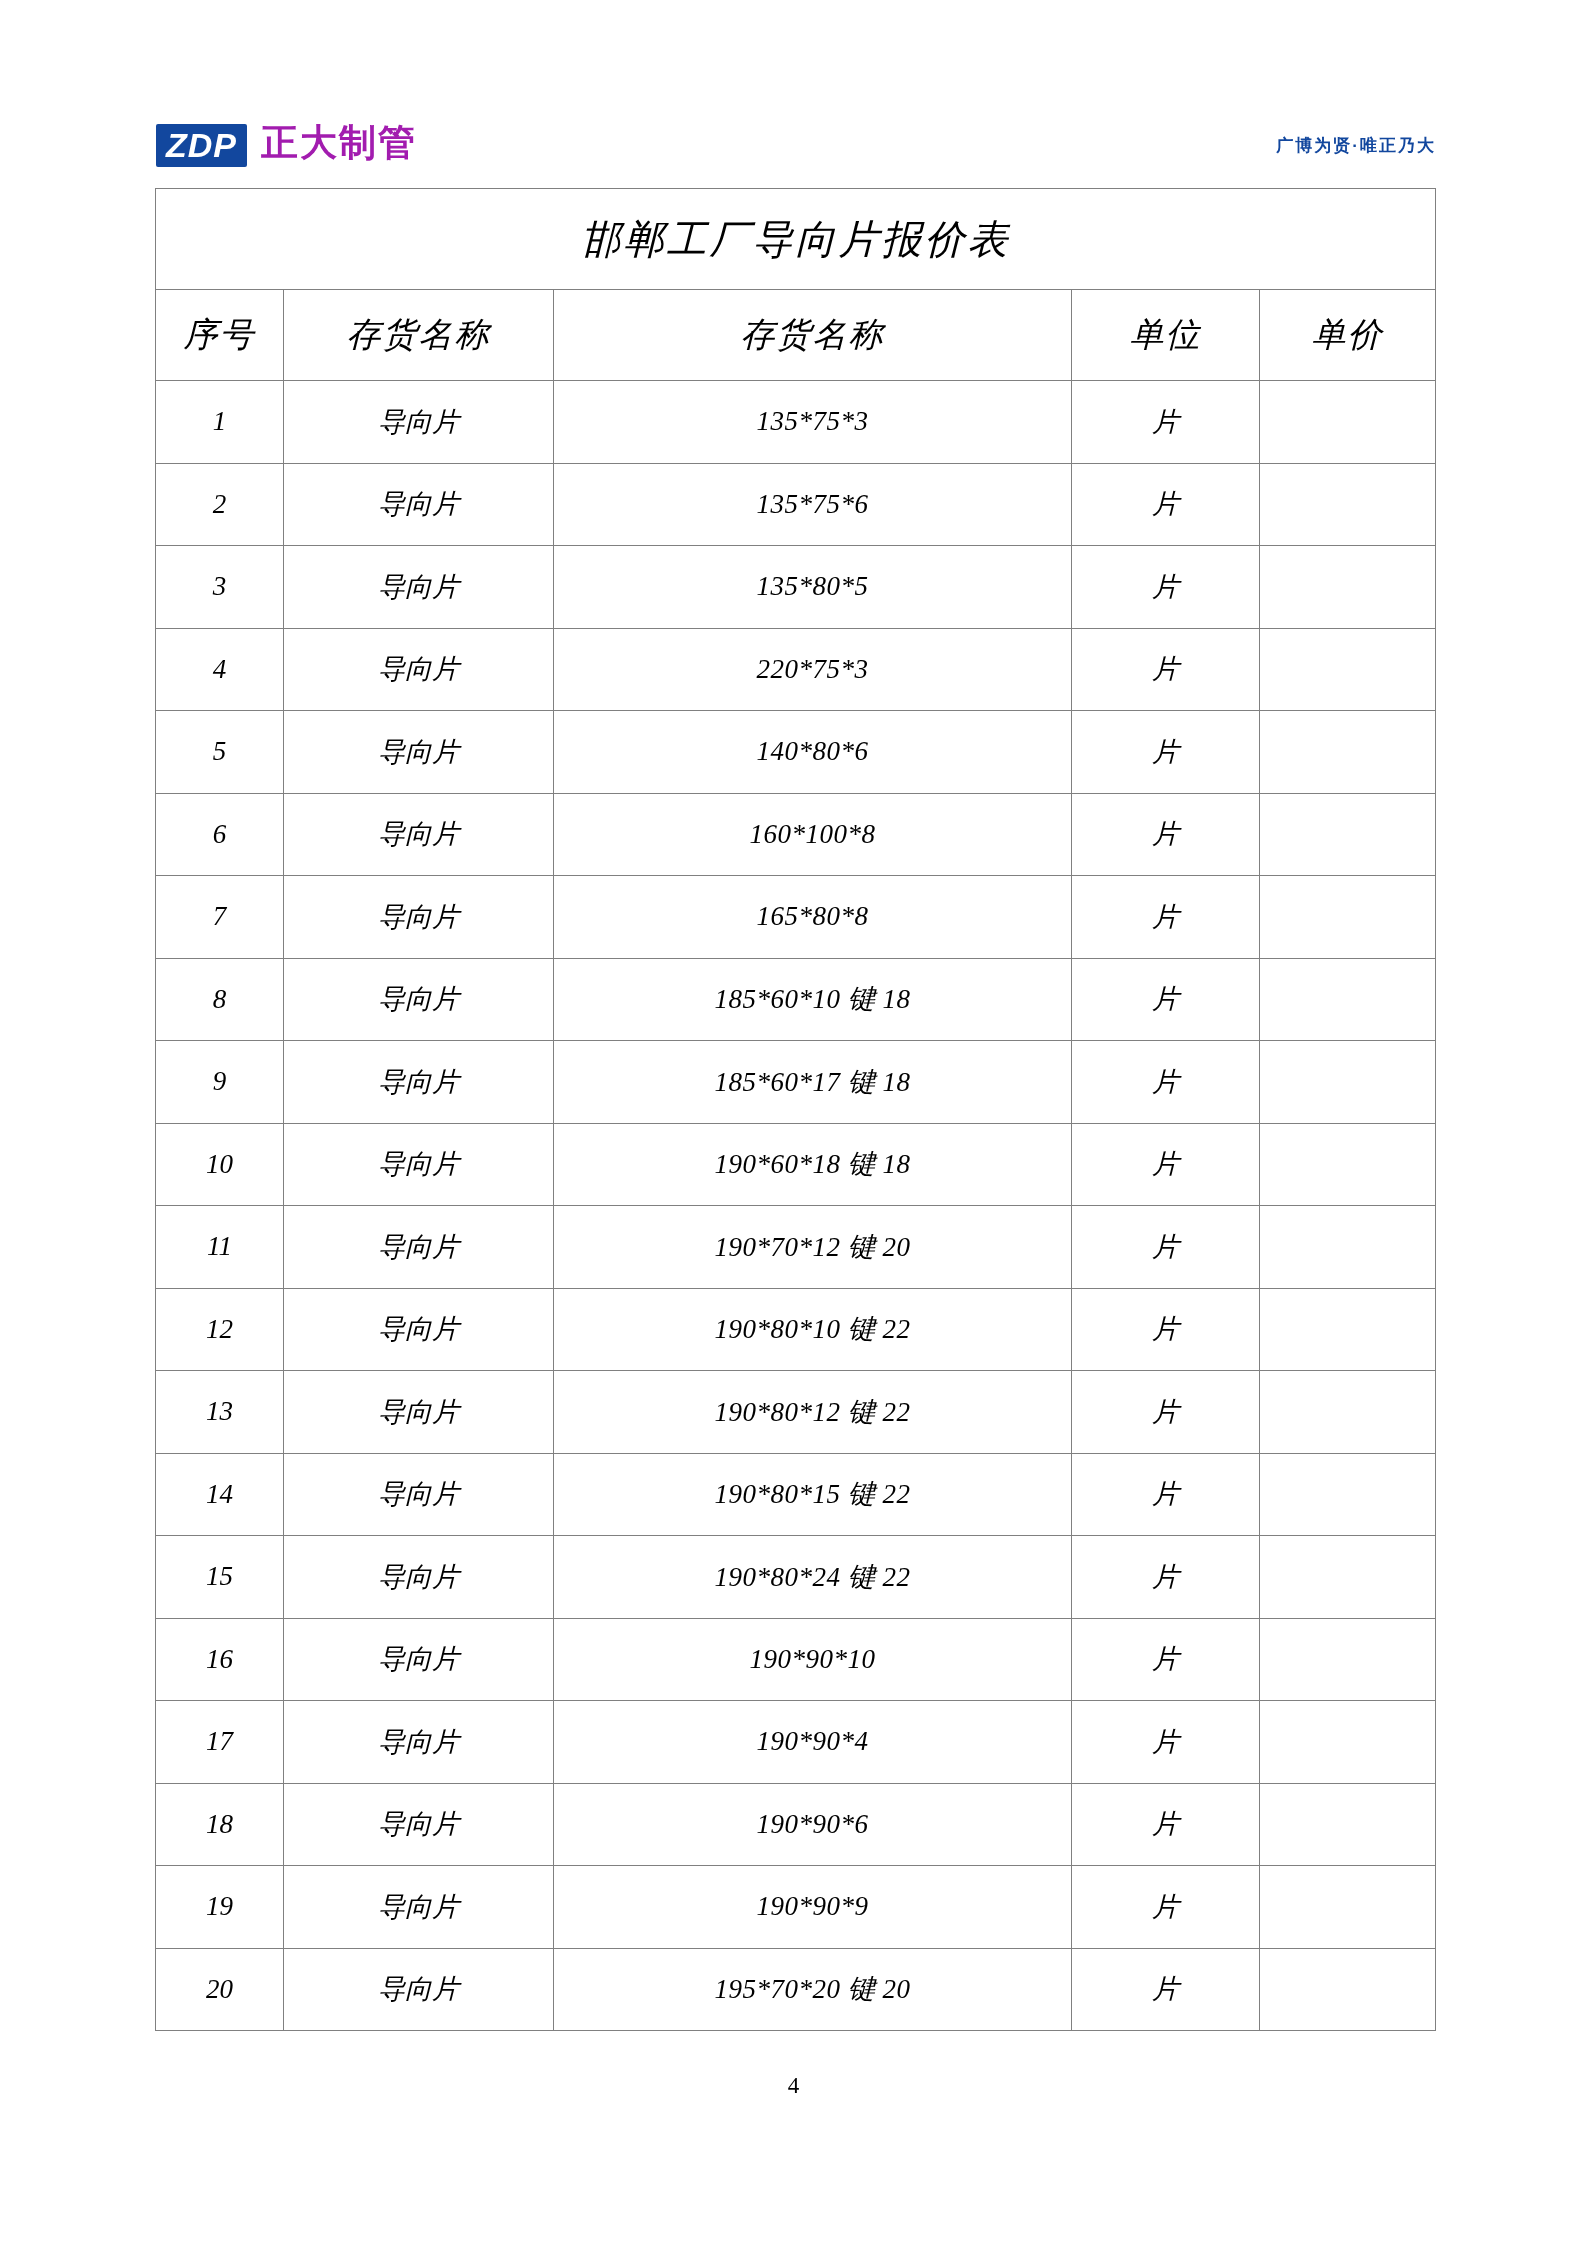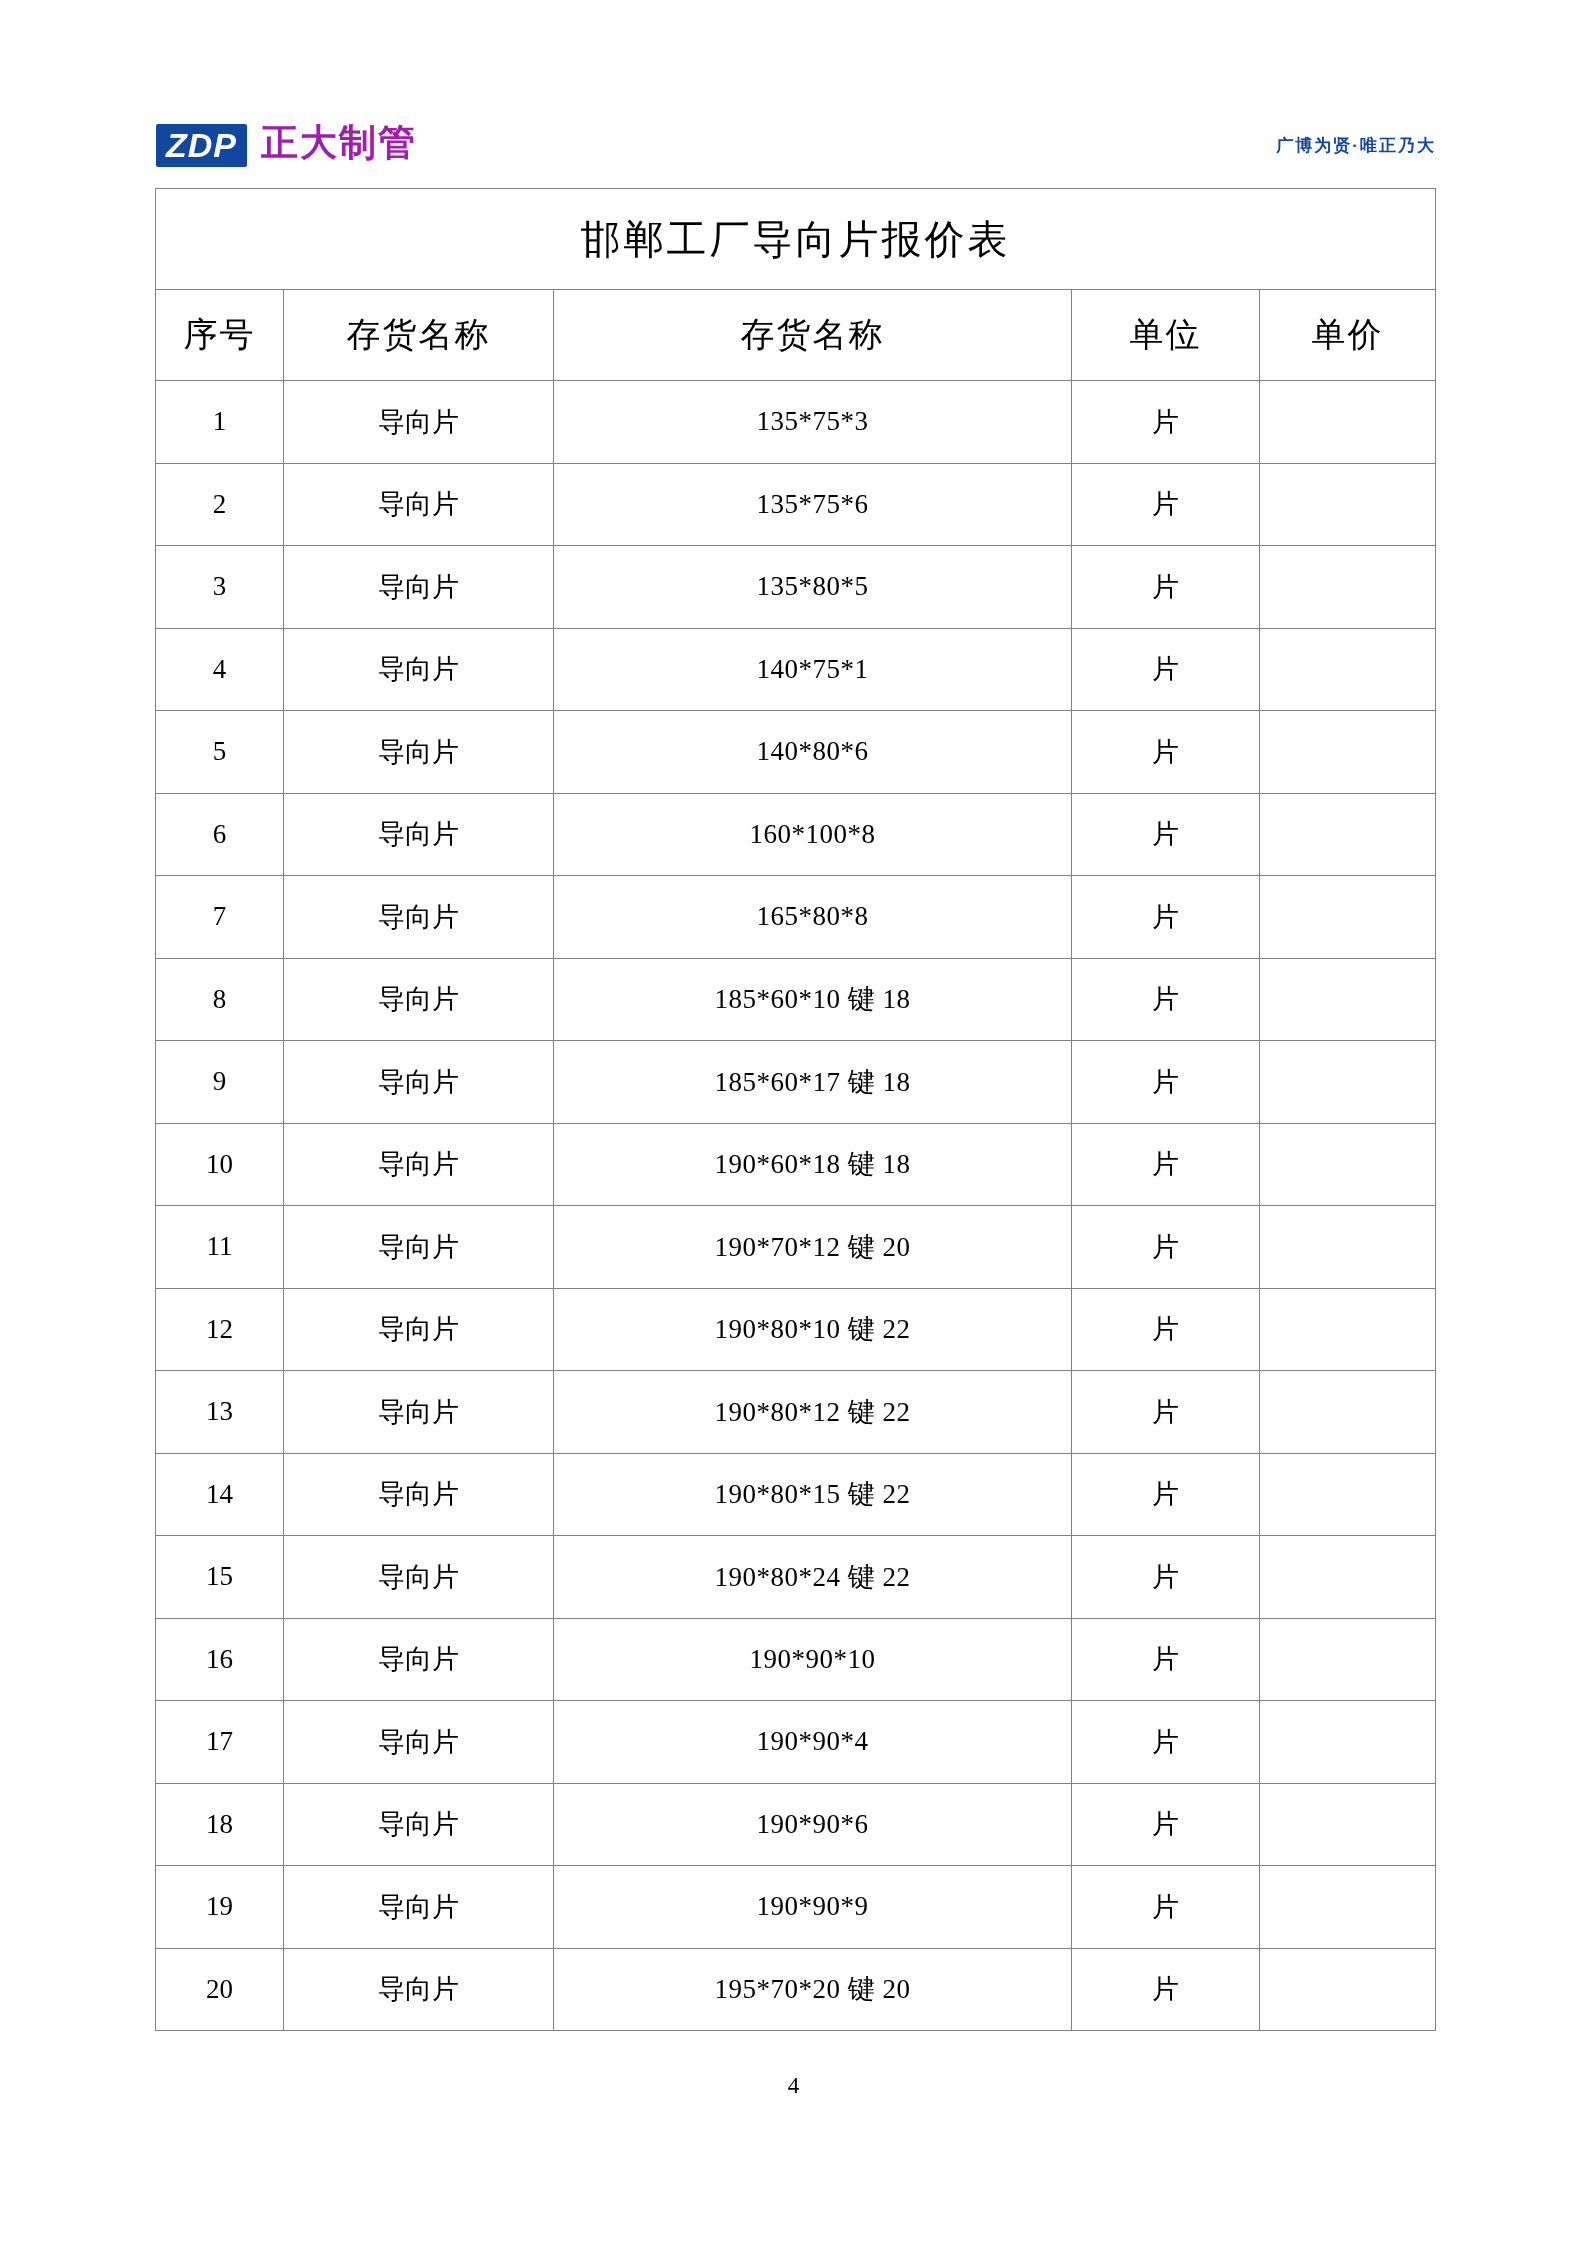--- a/index.html
+++ b/index.html
@@ -73,20 +73,21 @@
   .table-wrap {
     position: absolute;
     left: 155px;
     top: 188px;
     width: 1280px;
   }
   table.price-table {
     border-collapse: collapse;
     width: 1280px;
     table-layout: fixed;
+    font-style: italic;
   }
   table.price-table td, table.price-table th {
     border: 1px solid #808080;
     text-align: center;
     vertical-align: middle;
     font-weight: normal;
   }
   .title-cell {
     height: 98px;
     font-size: 40px;
@@ -175,21 +176,21 @@
         <tr>
           <td>3</td>
           <td>导向片</td>
           <td class="spec-text">135*80*5</td>
           <td>片</td>
           <td></td>
         </tr>
         <tr>
           <td>4</td>
           <td>导向片</td>
-          <td class="spec-text">140*75*1</td>
+          <td class="spec-text">220*75*3</td>
           <td>片</td>
           <td></td>
         </tr>
         <tr>
           <td>5</td>
           <td>导向片</td>
           <td class="spec-text">140*80*6</td>
           <td>片</td>
           <td></td>
         </tr>

